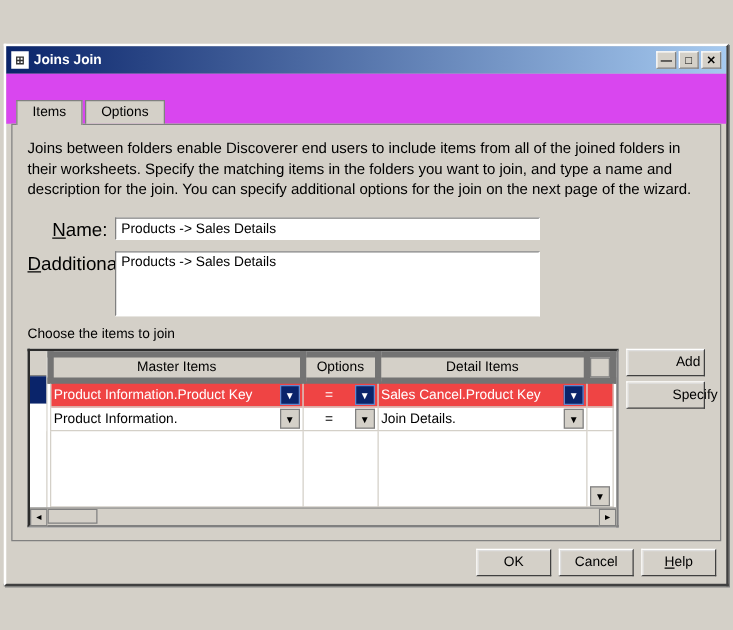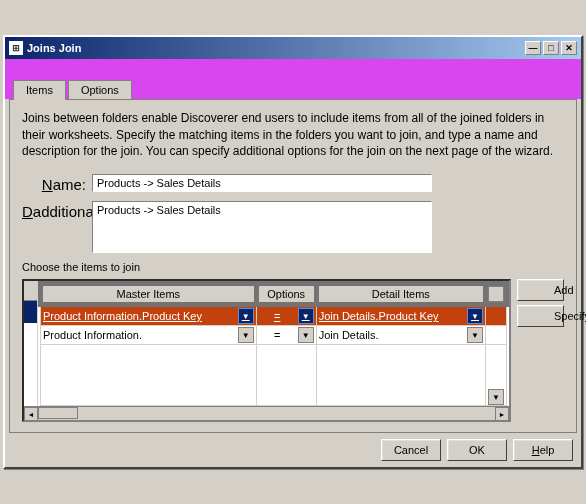--- a/index.html
+++ b/index.html
@@ -159,23 +159,22 @@
       font-size: 11px;
       margin-left: 36px;
     }
     .join-table td {
       border: 1px solid #d4d0c8;
       padding: 1px 2px;
       font-size: 11px;
       vertical-align: middle;
     }
     .join-table tr.selected td {
-      background: #c2410c;
+      background: #ef4444;
       color: #fff;
-      text-decoration: underline;
     }
     .cell-with-dropdown {
       display: flex;
       align-items: center;
       gap: 2px;
     }
     .cell-dropdown-btn {
       width: 16px;
       height: 16px;
       background: #d4d0c8;
@@ -192,21 +191,21 @@
       font-size: 11px;
       white-space: nowrap;
       overflow: hidden;
     }
     .btn-group {
       display: flex;
       flex-direction: column;
       gap: 4px;
     }
     .btn {
-      width: 47px;
+      width: 63px;
       height: 22px;
       background: #d4d0c8;
       border: 1px solid #fff;
       border-right-color: #404040;
       border-bottom-color: #404040;
       box-shadow: inset 1px 1px 0 #dfdfdf;
       cursor: pointer;
       font-size: 11px;
       font-family: Arial, sans-serif;
       text-align: center;
@@ -340,21 +339,21 @@
                   </div>
                 </td>
                 <td style="text-align:center;">
                   <div class="cell-with-dropdown" style="justify-content:center;">
                     <span class="cell-text" style="color:#fff; text-align:center;">=</span>
                     <div class="cell-dropdown-btn" style="background:#0a246a; border-color:#6688cc; color:#fff;">▼</div>
                   </div>
                 </td>
                 <td>
                   <div class="cell-with-dropdown">
-                    <span class="cell-text" style="color:#fff;">Join Details.Product Key</span>
+                    <span class="cell-text" style="color:#fff;">Sales Cancel.Product Key</span>
                     <div class="cell-dropdown-btn" style="background:#0a246a; border-color:#6688cc; color:#fff;">▼</div>
                   </div>
                 </td>
                 <td style="width:16px; padding:0;"></td>
               </tr>
               <tr>
                 <td>
                   <div class="cell-with-dropdown">
                     <span class="cell-text">Product Information.</span>
                     <div class="cell-dropdown-btn">▼</div>
@@ -398,19 +397,19 @@
       </div>
 
       <div class="btn-group">
         <button class="btn">Add</button>
         <button class="btn">Specify</button>
       </div>
     </div>
   </div>
 
   <div class="bottom-bar">
+    <button class="bottom-btn">OK</button>
     <button class="bottom-btn">Cancel</button>
-    <button class="bottom-btn">OK</button>
     <button class="bottom-btn">
       <span style="text-decoration:underline;">H</span><span>elp</span>
     </button>
   </div>
 </div>
 
 </body></html>

